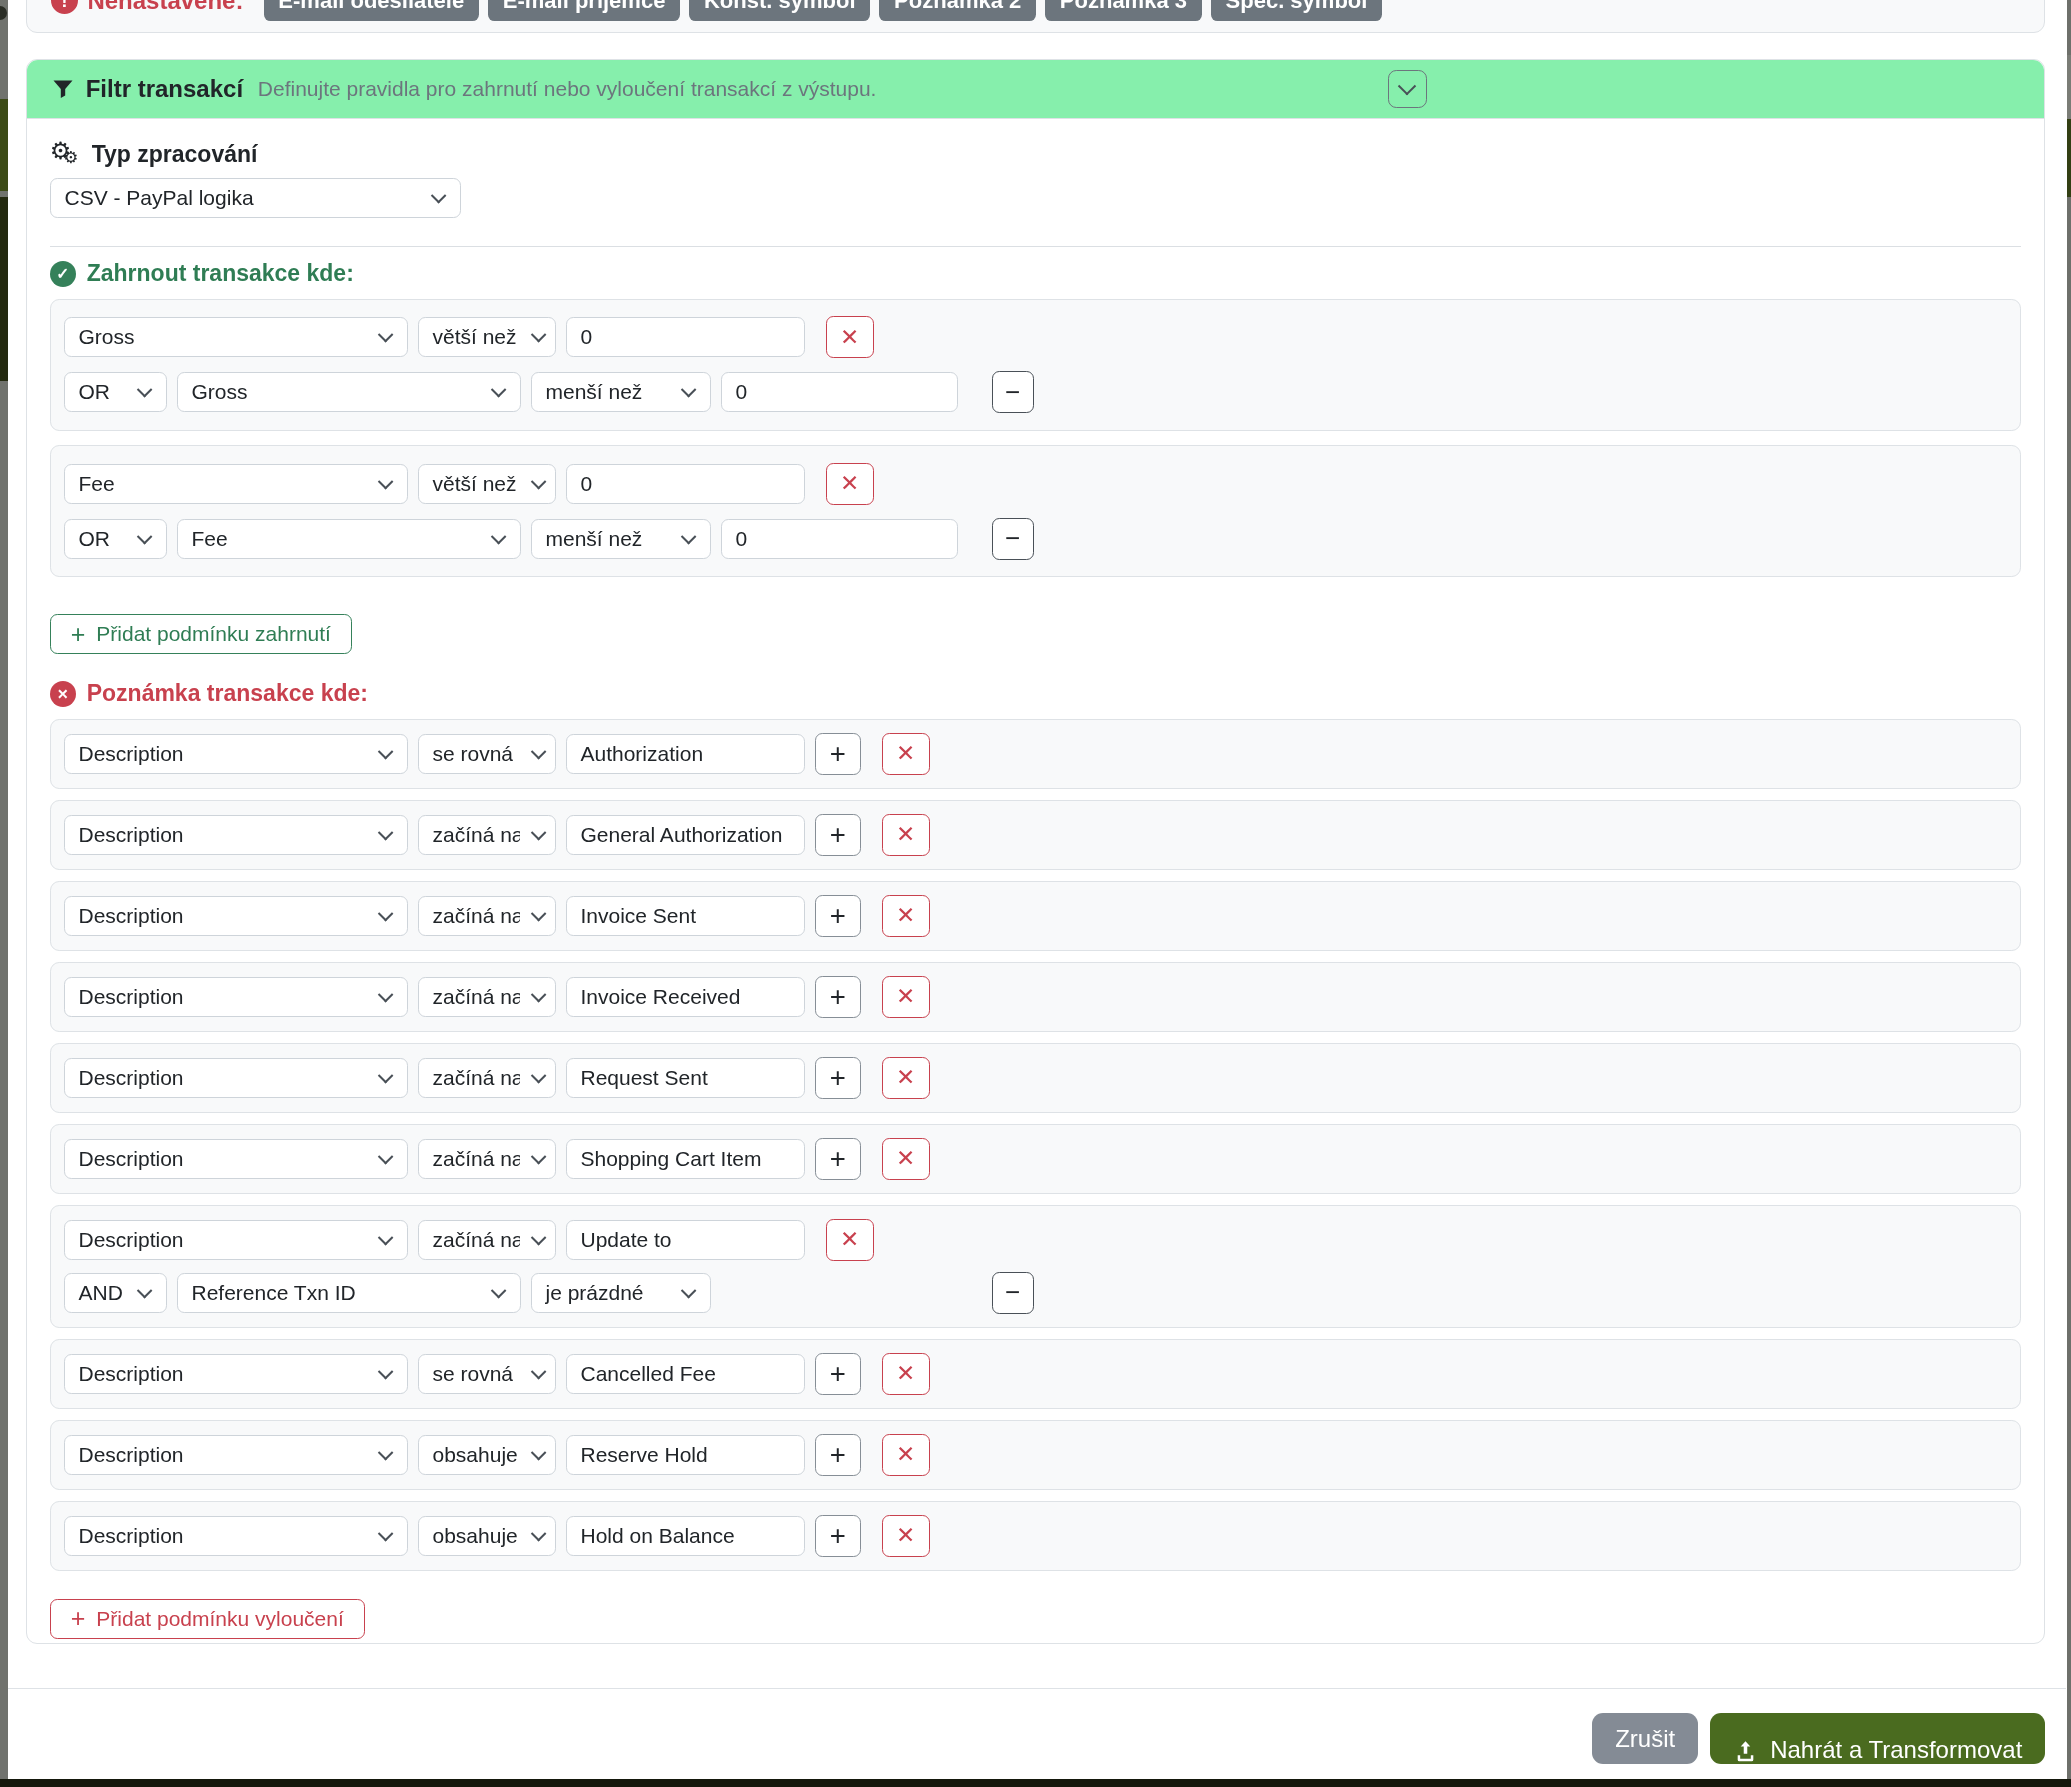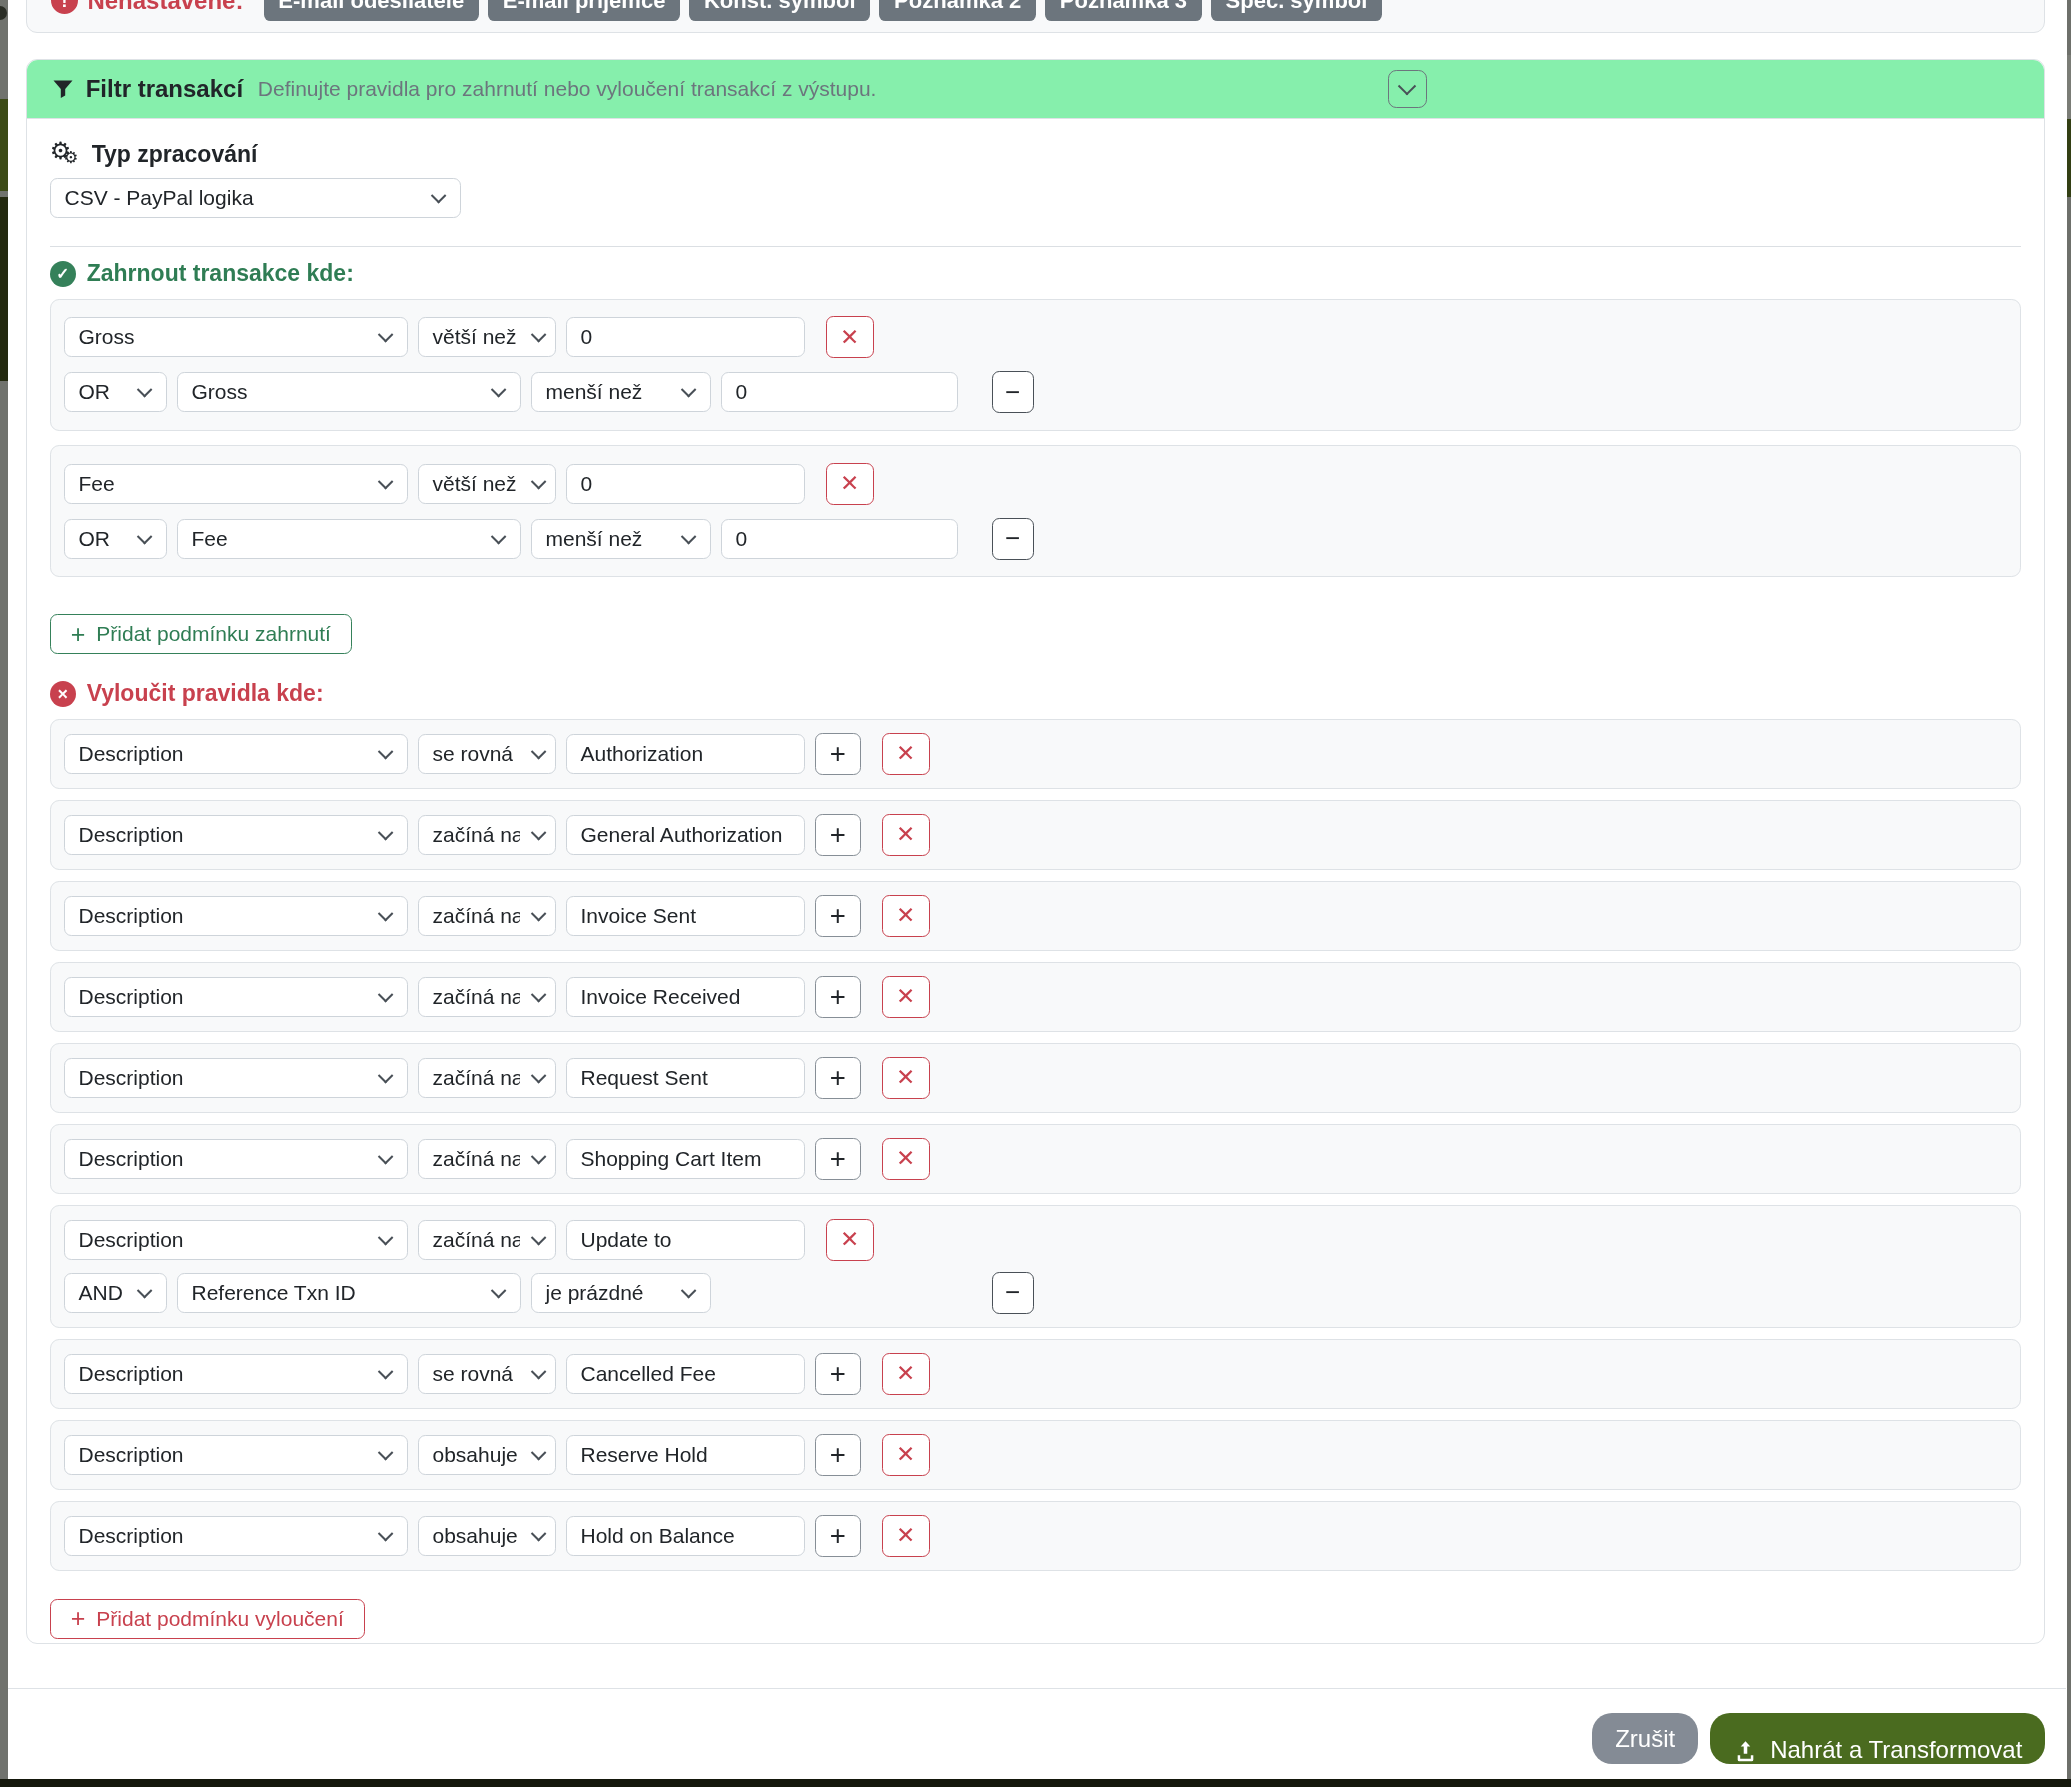--- a/index.html
+++ b/index.html
@@ -92,21 +92,21 @@
   .add-btn { display:inline-flex; align-items:center; gap:11px; height:40px; padding:0 20px;
     background:transparent; border-radius:7.3px; font-size:21px; cursor:pointer; font-family:"Liberation Sans", sans-serif; }
   .add-include { border:0.9px solid #35815a; color:#2f7d54; margin-top:22px; }
   .add-exclude { border:0.9px solid #c8414e; color:#c8414e; margin-top:17.4px; }
   .add-btn .plus-glyph { font-size:25px; font-weight:400; }
 
   
   .footer { position:absolute; left:0; bottom:0; width:100%; height:91px; background:#fff;
     border-top:0.9px solid #dee2e6; z-index:2; }
   .footer-btns { position:absolute; right:21px; top:24px; display:flex; gap:12px; }
-  .btn { height:51px; border:none; border-radius:20px; font-size:24px; color:#fff;
+  .btn { height:51px; border:none; border-radius:11px; font-size:24px; color:#fff;
     display:inline-flex; align-items:center; justify-content:center; padding:0 23px; cursor:pointer;
     font-family:"Liberation Sans", sans-serif; }
   .btn-cancel { background:#848b95; }
   .btn-submit { background:#4a6b1f; gap:12px;align-items:flex-end; }
   .upload-ic { width:25px; height:25px; display:inline-block; }
 </style>
 </head>
 <body>
 
 <div class="edge edge-left">
@@ -234,21 +234,21 @@
       <button class="add-btn add-include">
         <span class="plus-glyph">+</span>
         <span>Přidat podmínku zahrnutí</span>
       </button>
 
       
       <div class="sec-head exclude-head">
         <span class="circle-ic xcirc-ic">
             <span>✕</span>
           </span>
-        <span class="sec-title red">Vyloučit pravidla kde:</span>
+        <span class="sec-title red">Poznámka transakce kde:</span>
       </div>
 
       <div class="group single">
         <div class="grow">
           <div class="sel w-field">
               <span class="sel-text">Description</span>
             </div>
           <div class="sel w-narrow">
               <span class="sel-text">se rovná</span>
             </div>

